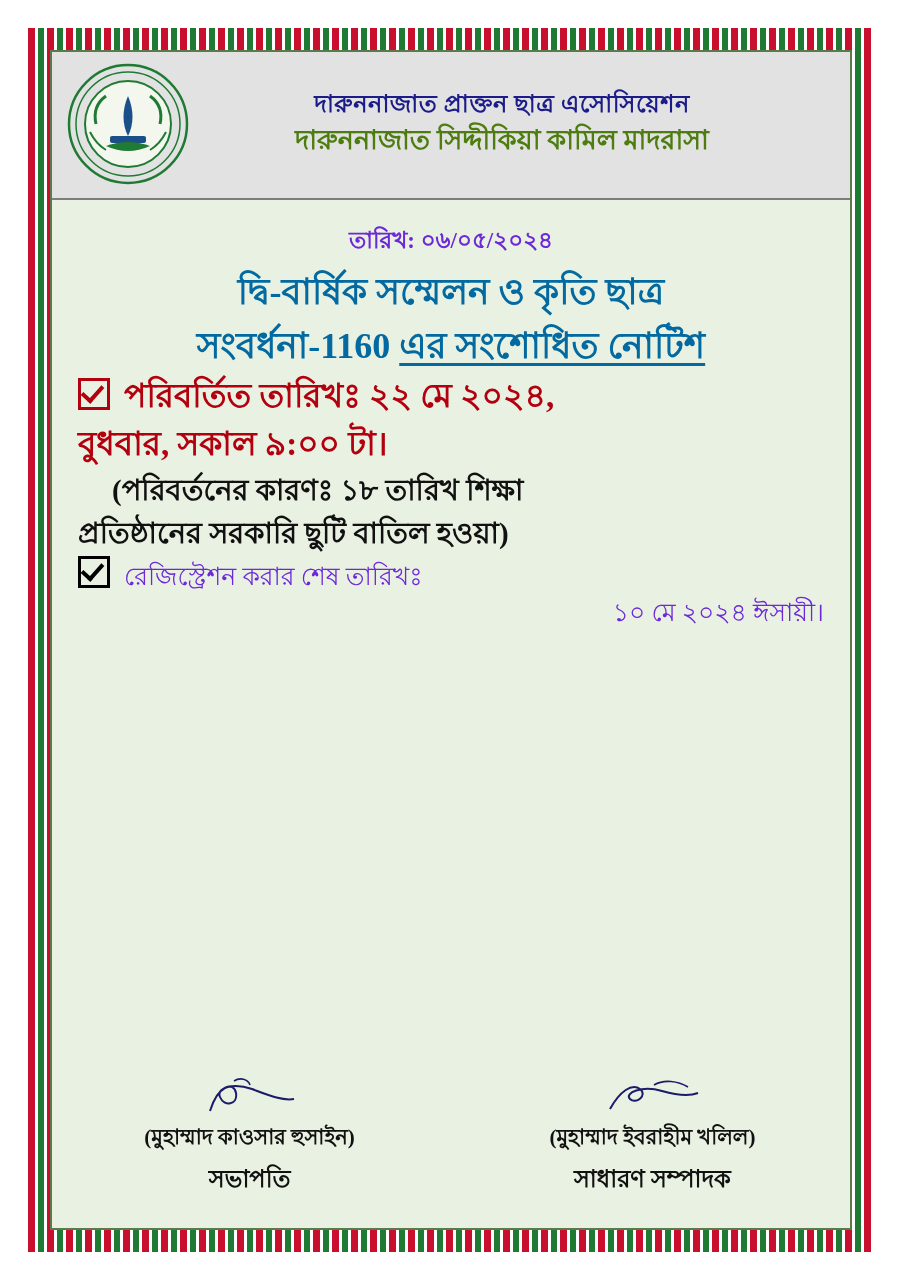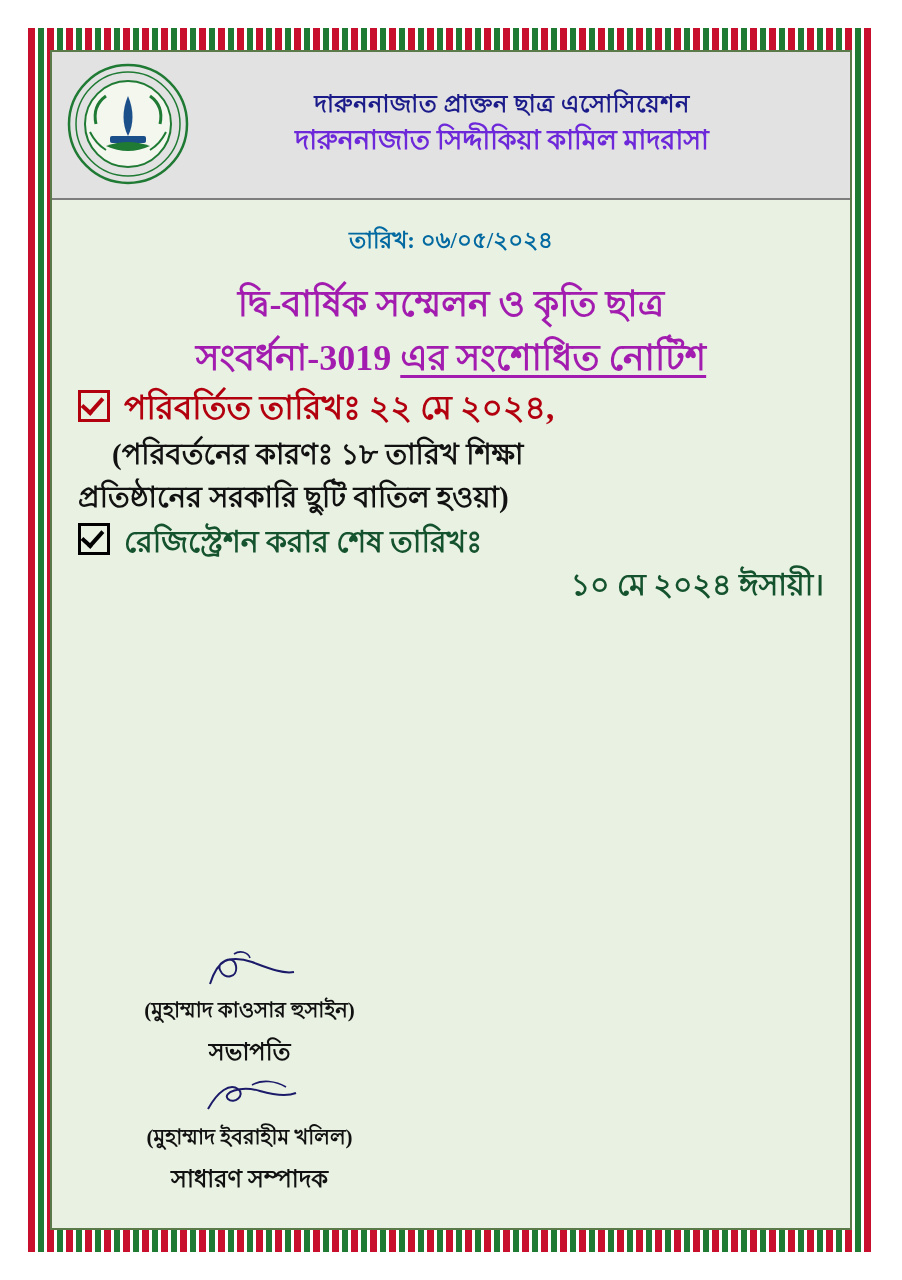--- a/index.html
+++ b/index.html
@@ -107,64 +107,64 @@
   }
   .org-name {
     color: #1b1b8a;
     font-size: 24px;
     font-weight: bold;
     letter-spacing: 0.5px;
     line-height: 1.25;
     white-space: nowrap;
   }
   .org-sub {
-    color: #6d28d9;
+    color: #4d7c0f;
     font-size: 27px;
     font-weight: bold;
     line-height: 1.3;
     margin-top: 4px;
     white-space: nowrap;
   }
 
   
   .body-area {
     padding: 16px 26px 0 26px;
   }
   .date-line {
     text-align: center;
-    color: #0369a1;
+    color: #6d28d9;
     font-size: 23px;
     font-weight: bold;
     margin-top: 6px;
-    margin-bottom: 16px;
+    margin-bottom: 4px;
   }
   .headline {
     text-align: center;
-    color: #a21caf;
+    color: #0369a1;
     font-size: 36px;
     font-weight: bold;
     line-height: 1.5;
   }
   .headline .underlined {
     text-decoration: underline;
     text-underline-offset: 5px;
   }
 
   .block {
   }
   .line-red {
     color: #b3000f;
     font-size: 33px;
     font-weight: bold;
     line-height: 1.45;
   }
   .line-dark {
-    color: #14532d;
-    font-size: 30px;
-    font-weight: bold;
+    color: #6d28d9;
+    font-size: 25px;
+    font-weight: normal;
     line-height: 1.45;
   }
   .cb {
     display: inline-block;
     width: 26px;
     height: 26px;
     border: 3px solid #000;
     position: relative;
     vertical-align: -3px;
     margin-right: 14px;
@@ -196,21 +196,20 @@
   }
 
   
   .signatures {
     position: absolute;
     left: 26px;
     right: 26px;
     bottom: 28px;
     display: flex;
     justify-content: space-between;
-    flex-direction: column;
   }
   .sig {
     width: 46%;
     text-align: center;
   }
   .sig-mark {
     height: 46px;
     display: flex;
     align-items: flex-end;
     justify-content: center;
@@ -260,28 +259,29 @@
       </div>
     </div>
 
     <div class="body-area">
 
       <div class="date-line">তারিখ: ০৬/০৫/২০২৪</div>
 
       <div class="headline">
         <div>দ্বি-বার্ষিক সম্মেলন ও কৃতি ছাত্র</div>
         <div>
-          <span>সংবর্ধনা-3019 </span><span class="underlined">এর সংশোধিত নোটিশ</span>
+          <span>সংবর্ধনা-1160 </span><span class="underlined">এর সংশোধিত নোটিশ</span>
         </div>
       </div>
 
       <div class="block">
         <div class="line-red">
           <span class="cb red"></span><span>পরিবর্তিত তারিখঃ ২২ মে ২০২৪,</span>
         </div>
+        <div class="line-red">বুধবার, সকাল ৯:০০ টা।</div>
       </div>
 
       <div class="reason">
         <div class="first">(পরিবর্তনের কারণঃ ১৮ তারিখ শিক্ষা</div>
         <div>প্রতিষ্ঠানের সরকারি ছুটি বাতিল হওয়া)</div>
       </div>
 
       <div class="block">
         <div class="line-dark">
           <span class="cb"></span><span>রেজিস্ট্রেশন করার শেষ তারিখঃ</span>

